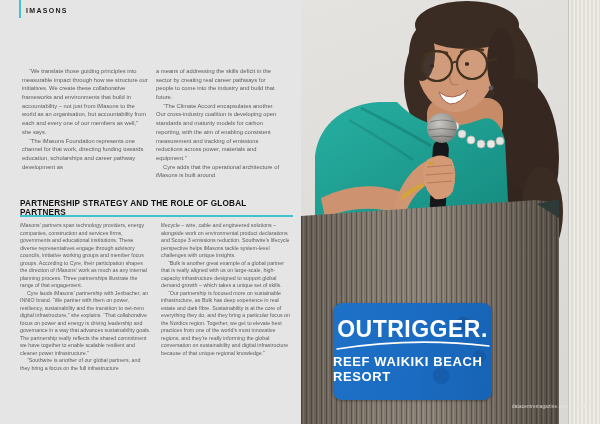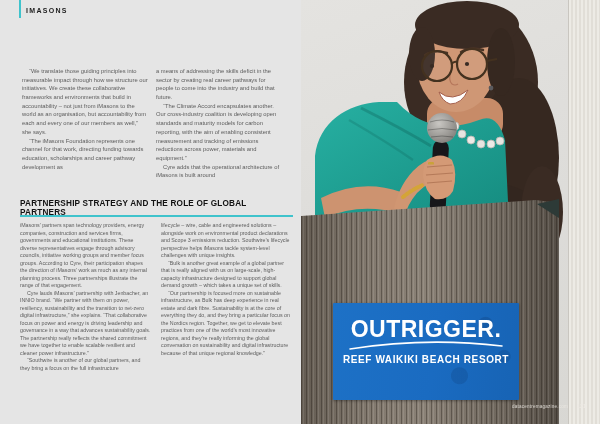--- a/index.html
+++ b/index.html
@@ -30,31 +30,31 @@
            border-left:1px solid #c9c6c0;}
   .figure-svg{position:absolute;left:0;top:0;z-index:2;}
   .podium{position:absolute;left:0;top:200px;width:258px;height:224px;z-index:3;
           clip-path:polygon(0 16px,91% 0,100% 3px,100% 100%,0 100%);
           background:
             repeating-linear-gradient(90deg,rgba(35,29,24,.38) 0 1px,rgba(0,0,0,0) 1px 2px,
               rgba(255,255,255,.10) 2px 3px,rgba(0,0,0,0) 3px 5px),
             linear-gradient(90deg,#645c52 0%,#837a6f 28%,#8a8176 48%,#6f675d 78%,#544d45 100%);}
   .podium-corner{position:absolute;left:236px;top:199px;width:22px;height:19px;z-index:4;
                  clip-path:polygon(0 26%,100% 0,100% 100%);background:#2d3a37;}
-  .sign{position:absolute;left:32px;top:303px;width:186px;height:97px;z-index:5;
-        border-radius:1px;display:flex;flex-direction:column;align-items:center;
+  .sign{position:absolute;left:32px;top:303px;width:159px;height:97px;z-index:5;
+        border-radius:9px;display:flex;flex-direction:column;align-items:center;
         background:
           radial-gradient(circle at 82% 22%,rgba(8,45,95,.22) 0 7px,rgba(0,0,0,0) 8px),
           radial-gradient(circle at 68% 75%,rgba(8,45,95,.18) 0 8px,rgba(0,0,0,0) 9px),
           radial-gradient(circle at 92% 55%,rgba(8,45,95,.18) 0 6px,rgba(0,0,0,0) 7px),
           linear-gradient(100deg,#1d71c6 0%,#1a6bc1 55%,#1763b4 100%);
         box-shadow:0 1px 3px rgba(0,0,0,.35);}
   .sign-title{margin-top:13px;color:#ffffff;font-weight:bold;font-size:23px;letter-spacing:.5px;}
   .sign-swoosh{margin-top:-2px;}
-  .sign-subtitle{margin-top:3px;color:#ffffff;font-weight:bold;font-size:10px;letter-spacing:.6px;}
+  .sign-subtitle{margin-top:3px;color:#ffffff;font-weight:bold;font-size:13px;letter-spacing:.6px;}
   .photo-footer{position:absolute;left:211px;top:403px;z-index:6;display:flex;
                 align-items:baseline;gap:9px;}
   .mag-url{font-size:4.6px;color:rgba(236,233,227,.85);letter-spacing:.2px;}
   .page-num{font-size:5.5px;font-weight:bold;color:#ece9e3;}
 </style>
 </head>
 <body>
 
 <div id="stage">
 

